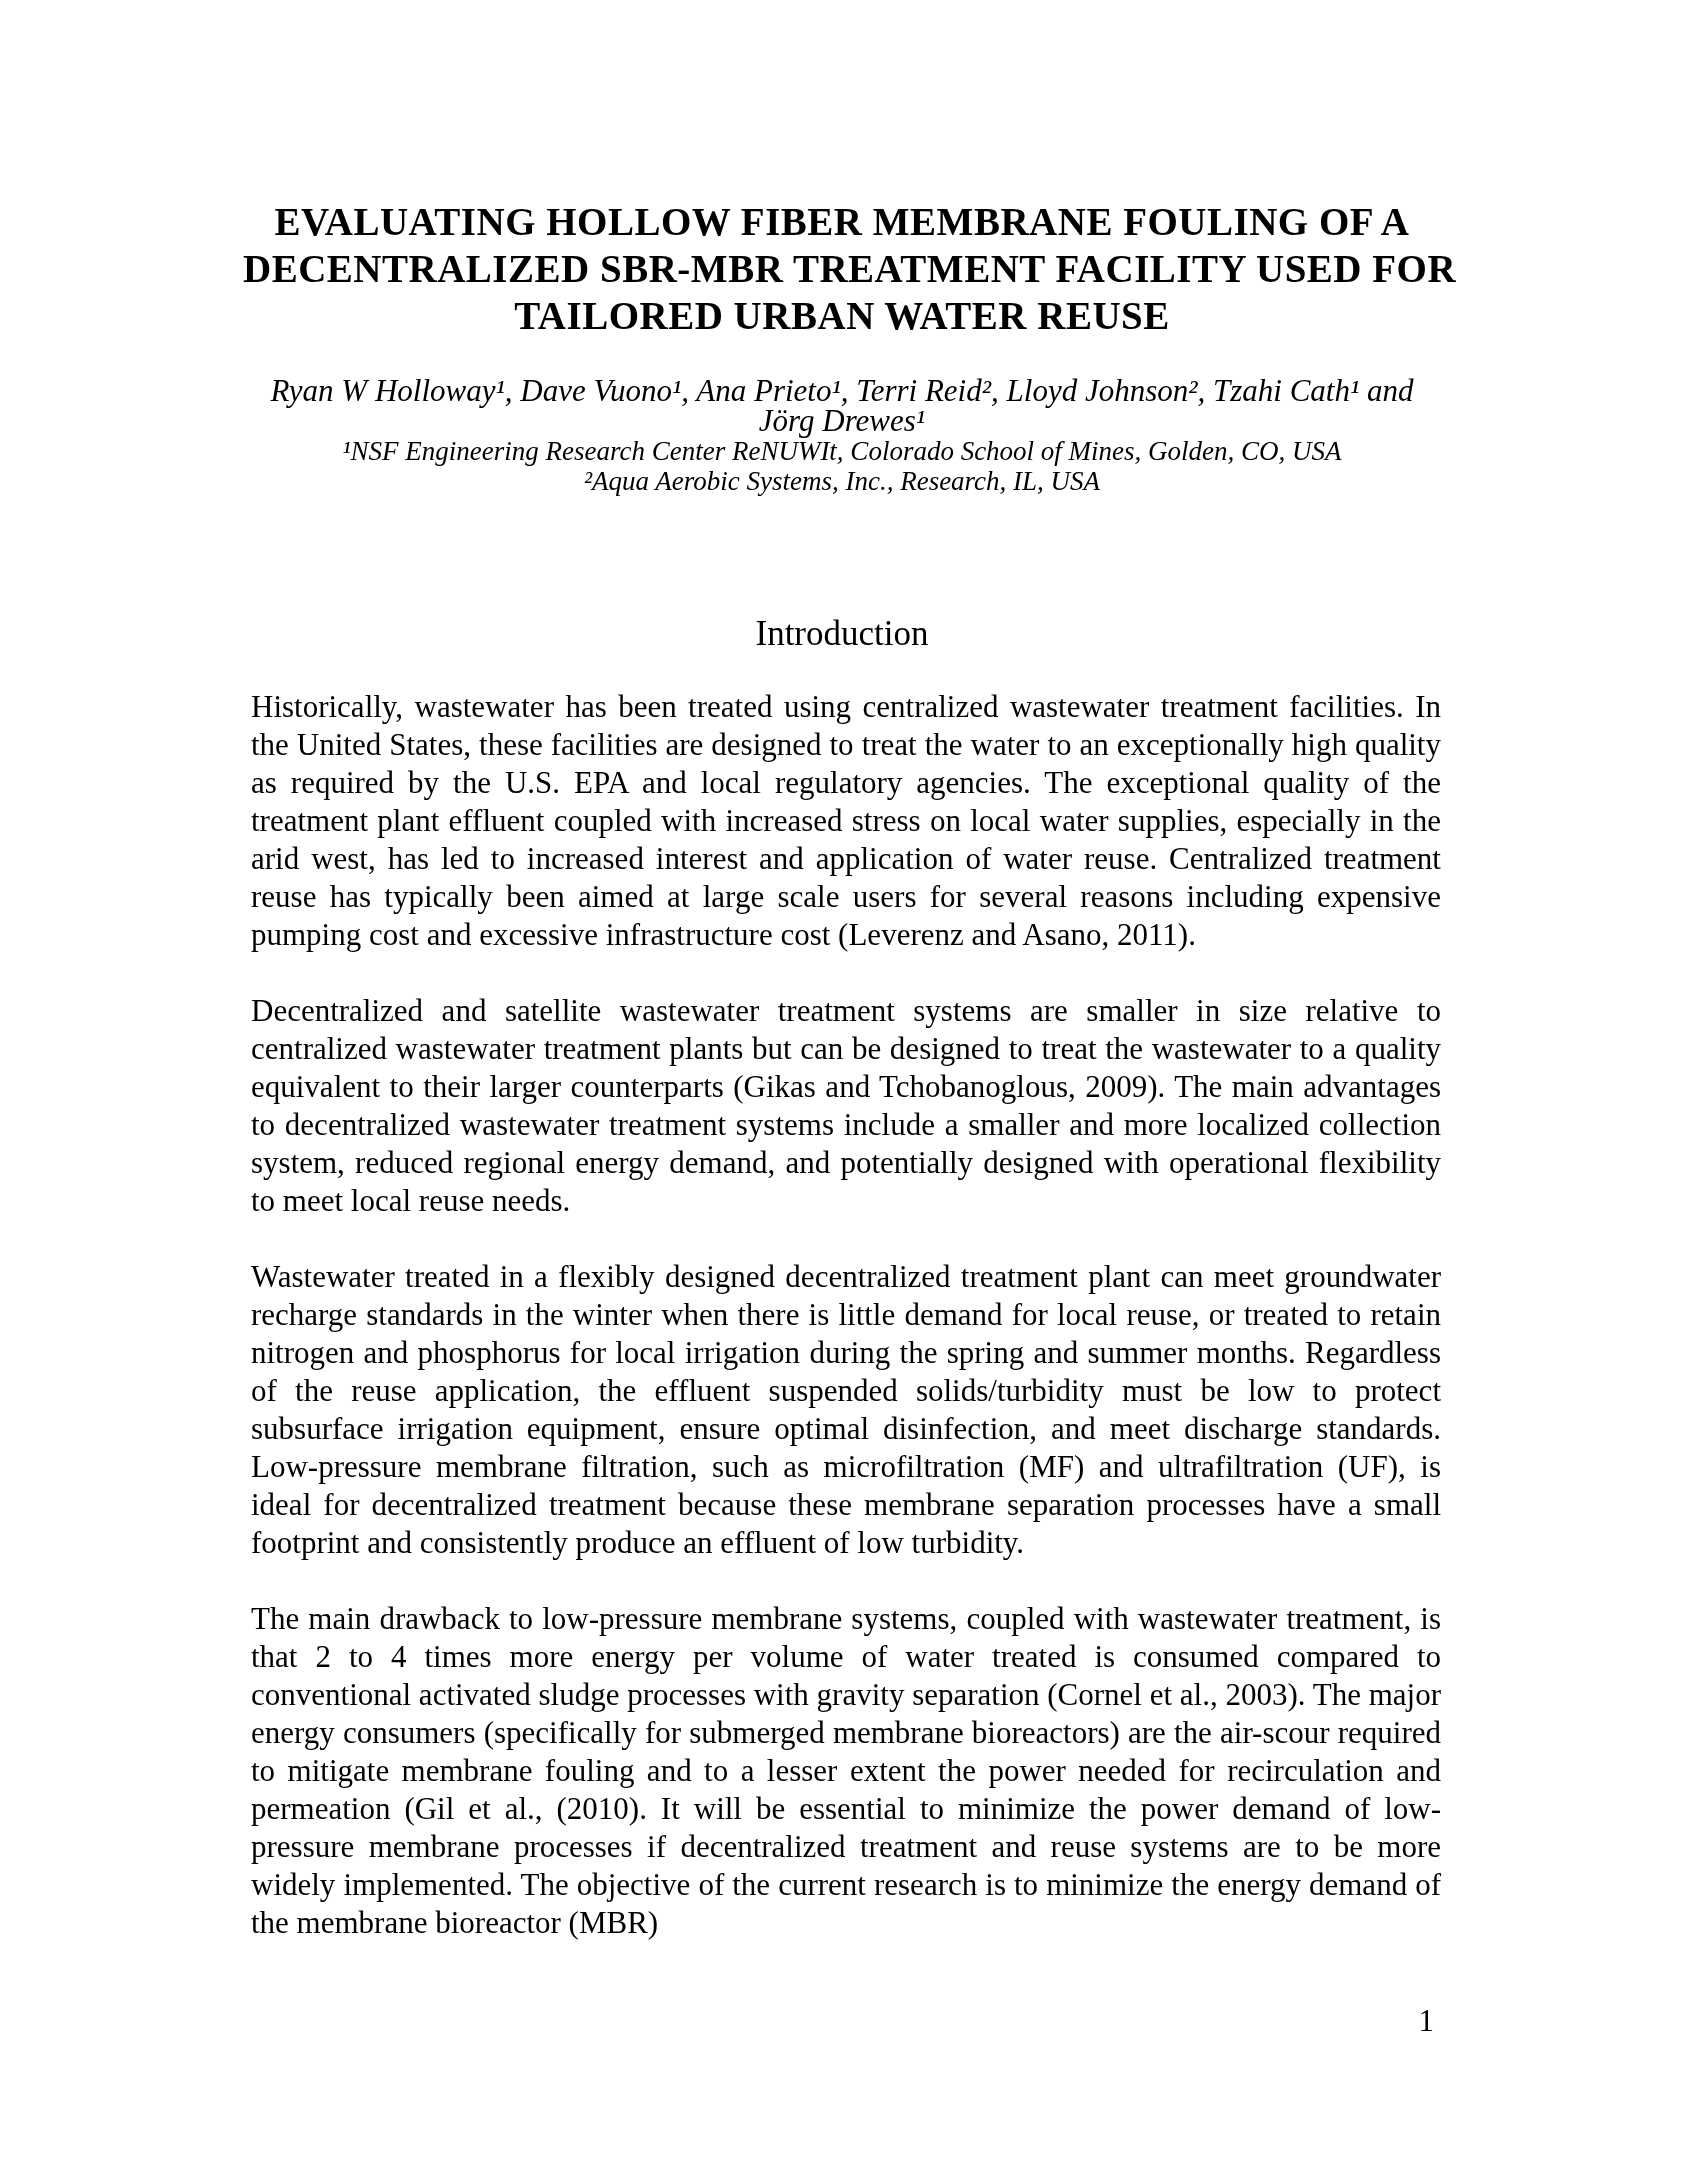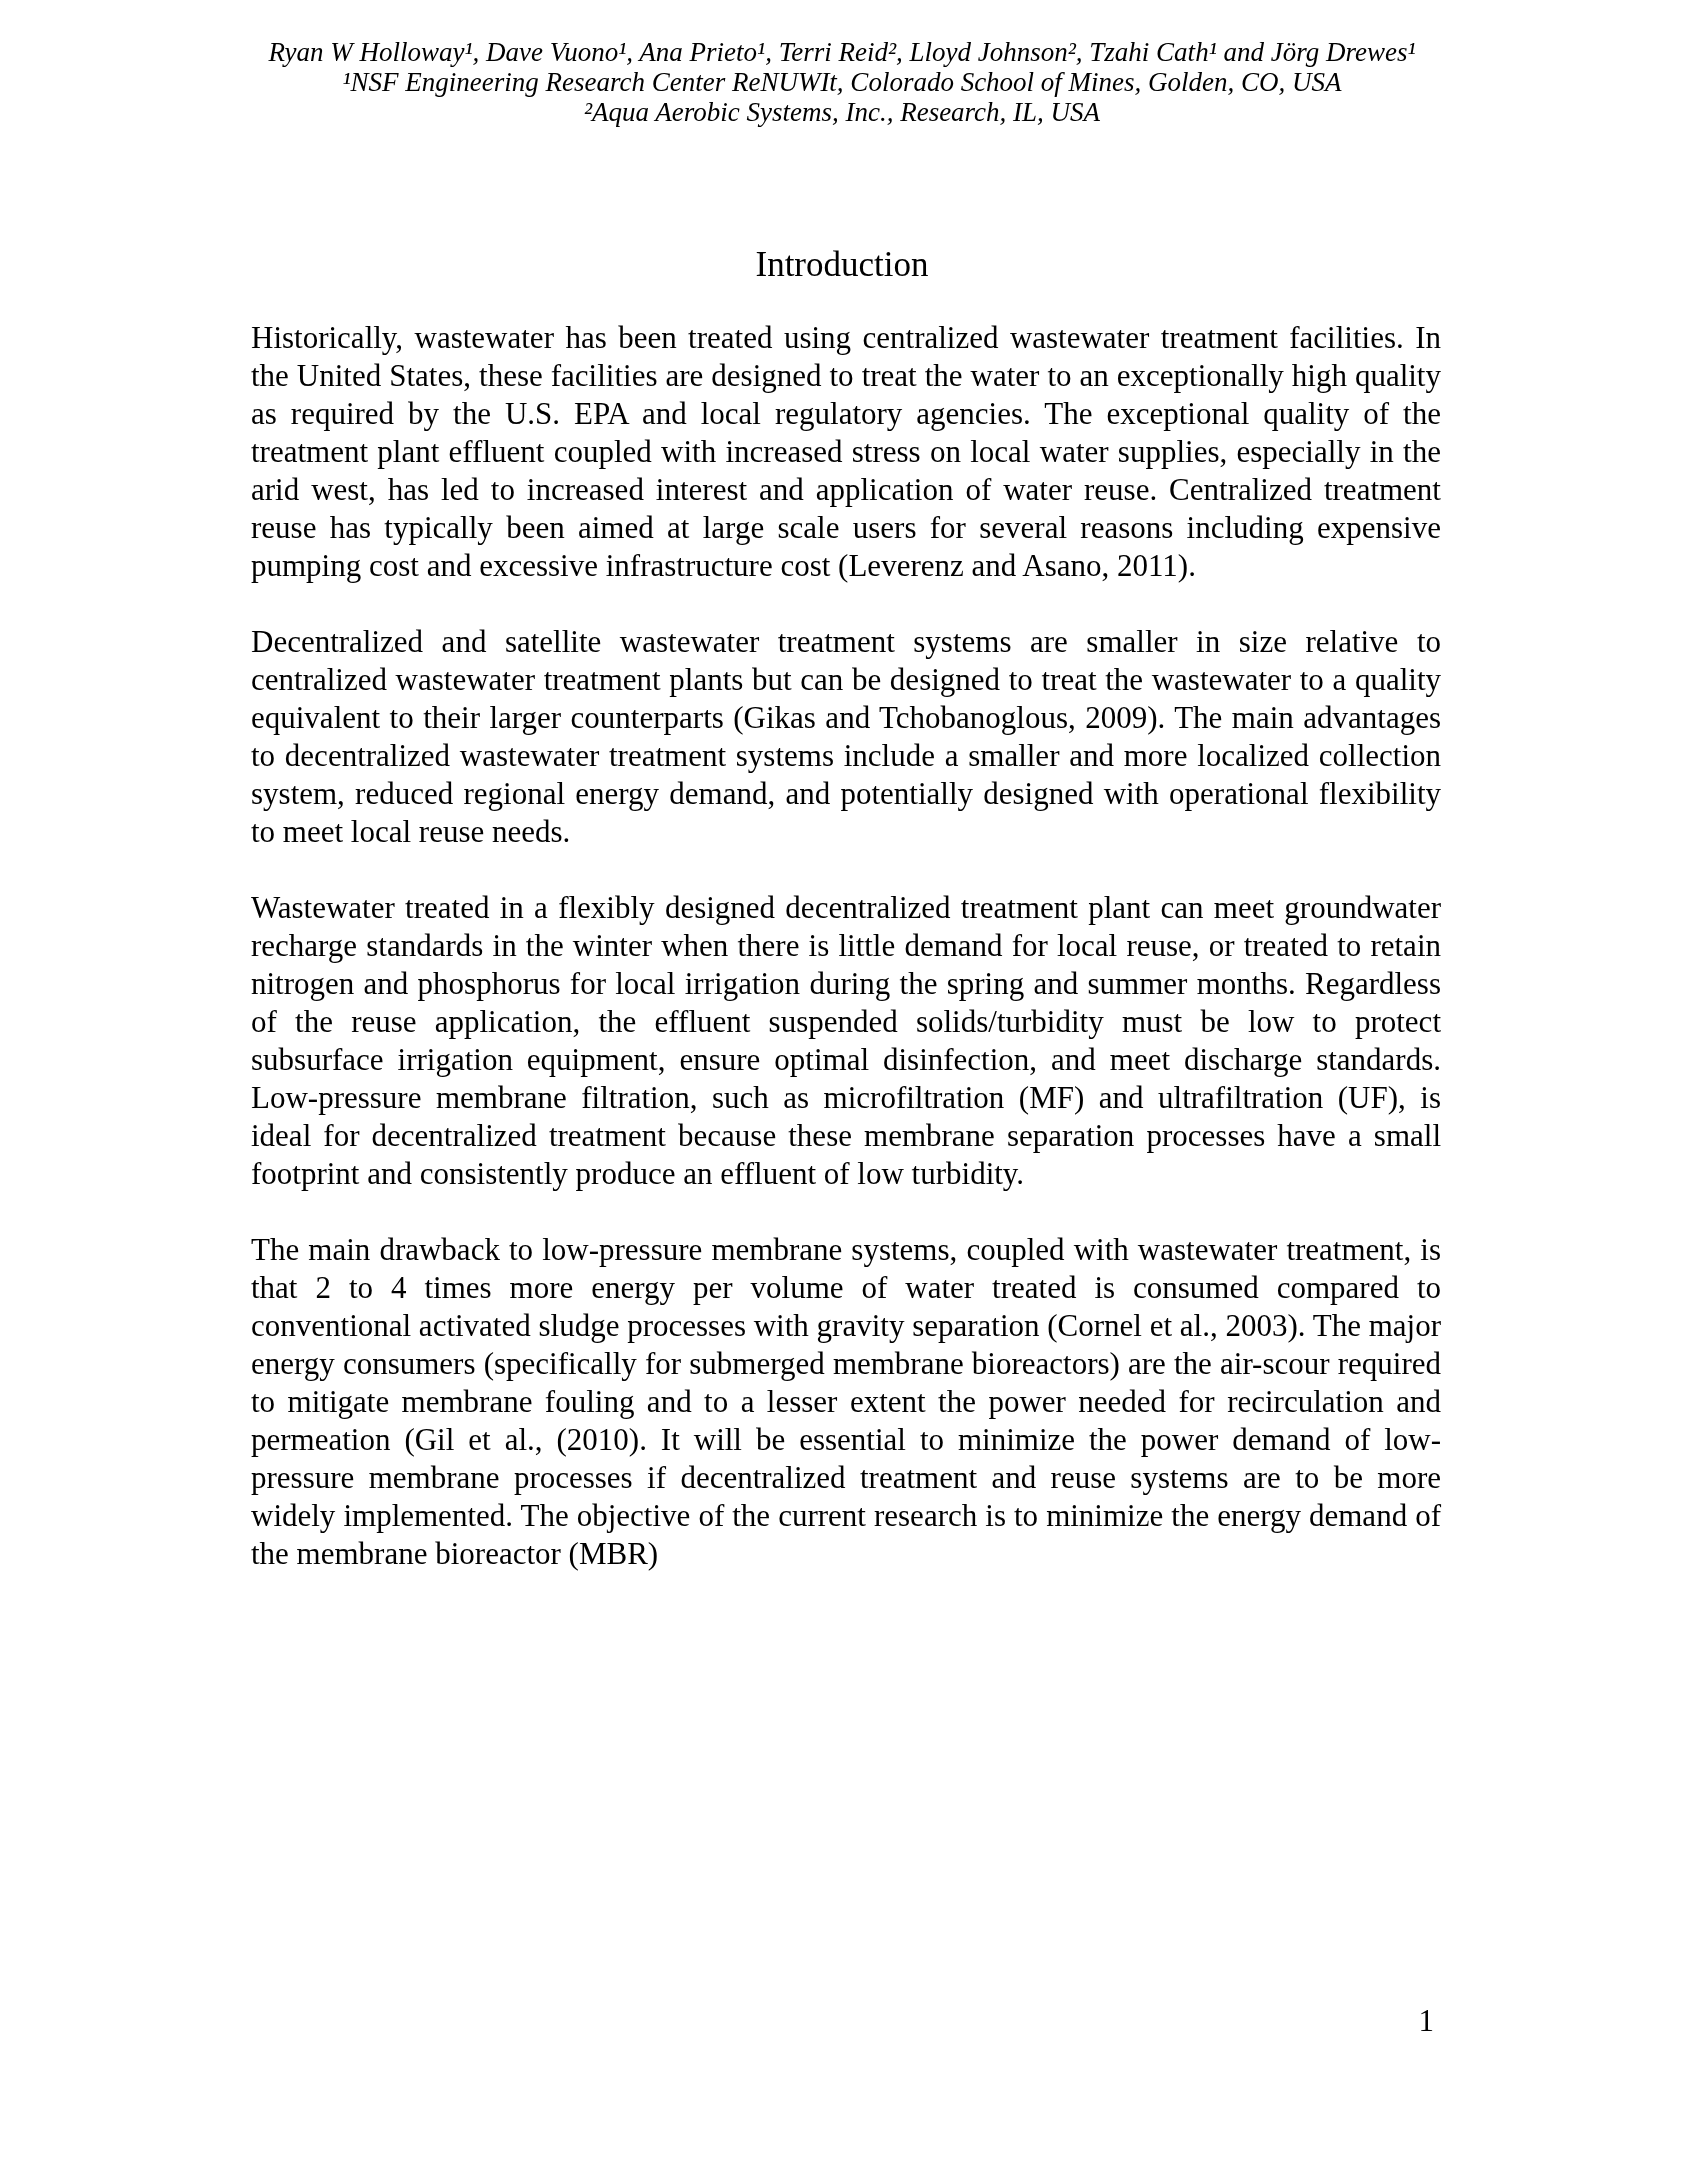--- a/index.html
+++ b/index.html
@@ -31,21 +31,21 @@
     font-size: 39px;
     font-weight: bold;
     line-height: 47px;
     letter-spacing: 0.5px;
     white-space: nowrap;
   }
   .authors {
     margin-top: 37px;
     text-align: center;
     font-style: italic;
-    font-size: 27px;
+    font-size: 31px;
     line-height: 30px;
   }
   .affiliation {
     text-align: center;
     font-style: italic;
     font-size: 27px;
     line-height: 30px;
   }
   .section-heading {
     margin: 116px 0 0 0;
@@ -71,20 +71,25 @@
     font-size: 31px;
     line-height: 38px;
   }
 </style>
 </head>
 <body>
 
 <div class="page">
   <div class="content">
 
+    <header class="title-block">
+      <div class="title-line">EVALUATING HOLLOW FIBER MEMBRANE FOULING OF A</div>
+      <div class="title-line">DECENTRALIZED SBR-MBR TREATMENT FACILITY USED FOR</div>
+      <div class="title-line">TAILORED URBAN WATER REUSE</div>
+    </header>
 
     <div class="authors">Ryan W Holloway¹, Dave Vuono¹, Ana Prieto¹, Terri Reid², Lloyd Johnson², Tzahi Cath¹ and Jörg Drewes¹</div>
     <div class="affiliation">¹NSF Engineering Research Center ReNUWIt, Colorado School of Mines, Golden, CO, USA</div>
     <div class="affiliation">²Aqua Aerobic Systems, Inc., Research, IL, USA</div>
 
     <h2 class="section-heading">Introduction</h2>
 
     <div class="body-text">
       <p class="body-para">Historically, wastewater has been treated using centralized wastewater treatment facilities. In the United States, these facilities are designed to treat the water to an exceptionally high quality as required by the U.S. EPA and local regulatory agencies. The exceptional quality of the treatment plant effluent coupled with increased stress on local water supplies, especially in the arid west, has led to increased interest and application of water reuse. Centralized treatment reuse has typically been aimed at large scale users for several reasons including expensive pumping cost and excessive infrastructure cost (Leverenz and Asano, 2011).</p>
       <p class="body-para">Decentralized and satellite wastewater treatment systems are smaller in size relative to centralized wastewater treatment plants but can be designed to treat the wastewater to a quality equivalent to their larger counterparts (Gikas and Tchobanoglous, 2009). The main advantages to decentralized wastewater treatment systems include a smaller and more localized collection system, reduced regional energy demand, and potentially designed with operational flexibility to meet local reuse needs.</p>

